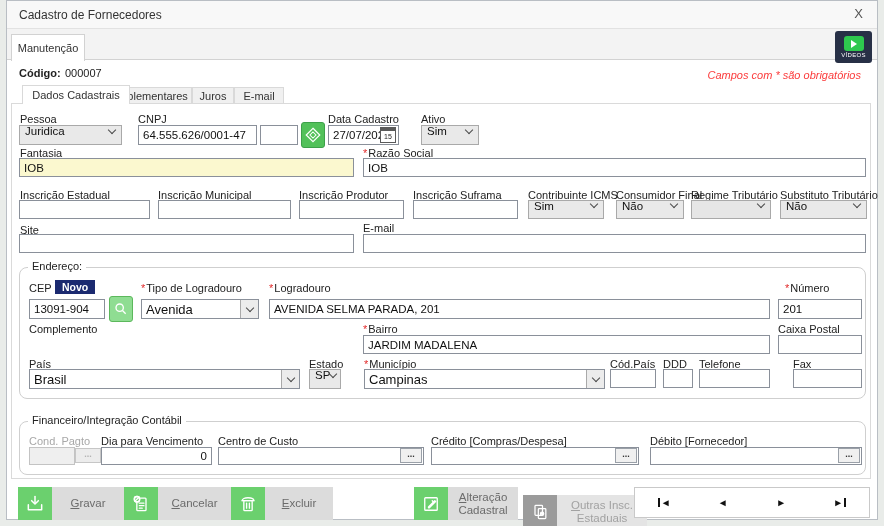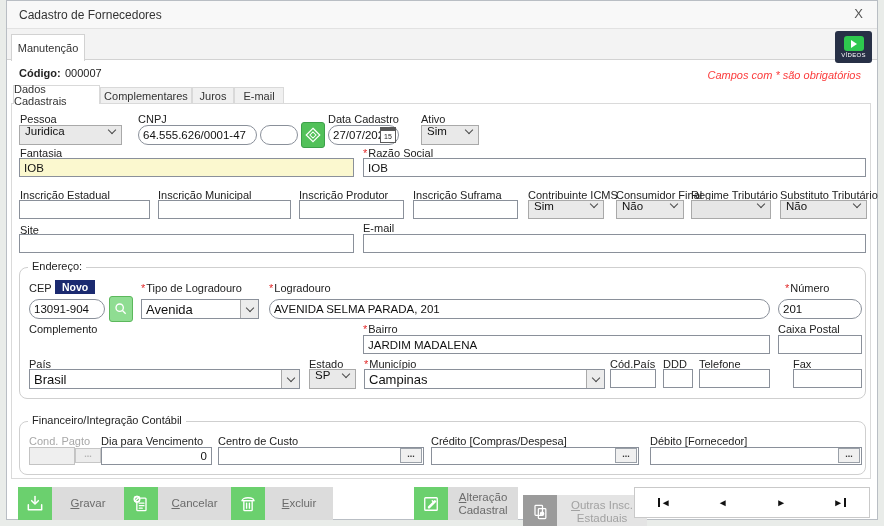--- a/index.html
+++ b/index.html
@@ -30,21 +30,21 @@
   .req { color:#e22a2a; margin-right:1px; }
   .rednote { position:absolute; right:16px; top:68px; font-size:11px; font-style:italic; color:#fb3b3b; }
   .itab { position:absolute; font-size:11px; display:flex; align-items:center; justify-content:center;
           border:1px solid #d9d9d9; color:#333; }
   .itab.on { background:#fff; border-bottom:none; z-index:2; }
   .itab.off { background:#f0f0f0; }
   .tabpage { position:absolute; left:4px; top:102px; width:860px; height:376px;
              border:1px solid #dadada; background:#fff; }
   .inp { position:absolute; border:1px solid #8a909a; background:#fff; font-size:11.5px;
          color:#111; padding:1px 4px; font-family:inherit; height:19px; }
-  .inp.tall { height:20px;border-radius:10px; }
+  .inp.tall { height:20px; }
   .inp.yellow { background:#fbf8cf; }
   .inp.dis { background:#efefef; border-color:#c3c3c3; }
   .ta-r { text-align:right; }
   .combo { position:absolute; height:20px; background:#e9e9e9; border:1px solid #a9a9a9;
            display:flex; align-items:center; justify-content:space-between;
            padding:0 6px 8px 5px; font-size:11.5px; color:#111; cursor:pointer; }
   .combo.dis { background:#e6e6e6; color:#8c8c8c; }
   .chev { width:6px; height:6px; border-right:1.5px solid #4a4a4a; border-bottom:1.5px solid #4a4a4a;
           transform:rotate(45deg); margin-top:-3px; flex:none; }
   .comboe { position:absolute; height:20px; background:#fff; border:1px solid #8a909a;
@@ -96,21 +96,21 @@
     <div class="playsq">
           <div class="tri"></div>
         </div>
     <div class="vtxt">VÍDEOS</div>
   </div>
 
   <div class="lbl b" style="left:12px; top:66px;">Código:</div>
   <div class="lbl" style="left:58px; top:66px;">000007</div>
   <div class="rednote">Campos com * são obrigatórios</div>
 
-  <div class="itab on" style="left:6px;  top:84px; width:87px; height:19px;">Dados Cadastrais</div>
+  <div class="itab on" style="left:15px;  top:84px; width:108px; height:19px;">Dados Cadastrais</div>
   <div class="itab off" style="left:93px; top:86px; width:92px; height:17px;">Complementares</div>
   <div class="itab off" style="left:185px;top:86px; width:42px; height:17px;">Juros</div>
   <div class="itab off" style="left:227px;top:86px; width:50px; height:17px;">E-mail</div>
   <div class="tabpage"></div>
 
   <div class="lbl" style="left:13px; top:112px;">Pessoa</div>
   <div class="combo" style="left:12px; top:124px; width:103px;">
     <span>Juridica</span>
     <span class="chev"></span>
   </div>
@@ -218,21 +218,21 @@
   <input class="inp" style="left: 771px; top: 334px; width: 84px;" value="">
 
   <div class="lbl" style="left:22px; top:357px;">País</div>
   <div class="comboe" style="left:22px; top:368px; width:271px;">
     <span>Brasil</span>
     <span class="btn">
           <span class="chev"></span>
         </span>
   </div>
   <div class="lbl" style="left:302px; top:357px;">Estado</div>
-  <div class="combo" style="left:302px; top:368px; width:47px;">
+  <div class="combo" style="left:302px; top:368px; width:32px;">
     <span>SP</span>
         <span class="chev"></span>
   </div>
   <div class="lbl" style="left:357px; top:357px;">
     <span class="req">*</span><span>Município</span>
   </div>
   <div class="comboe" style="left:357px; top:368px; width:241px;">
     <span>Campinas</span>
     <span class="btn">
           <span class="chev"></span>

